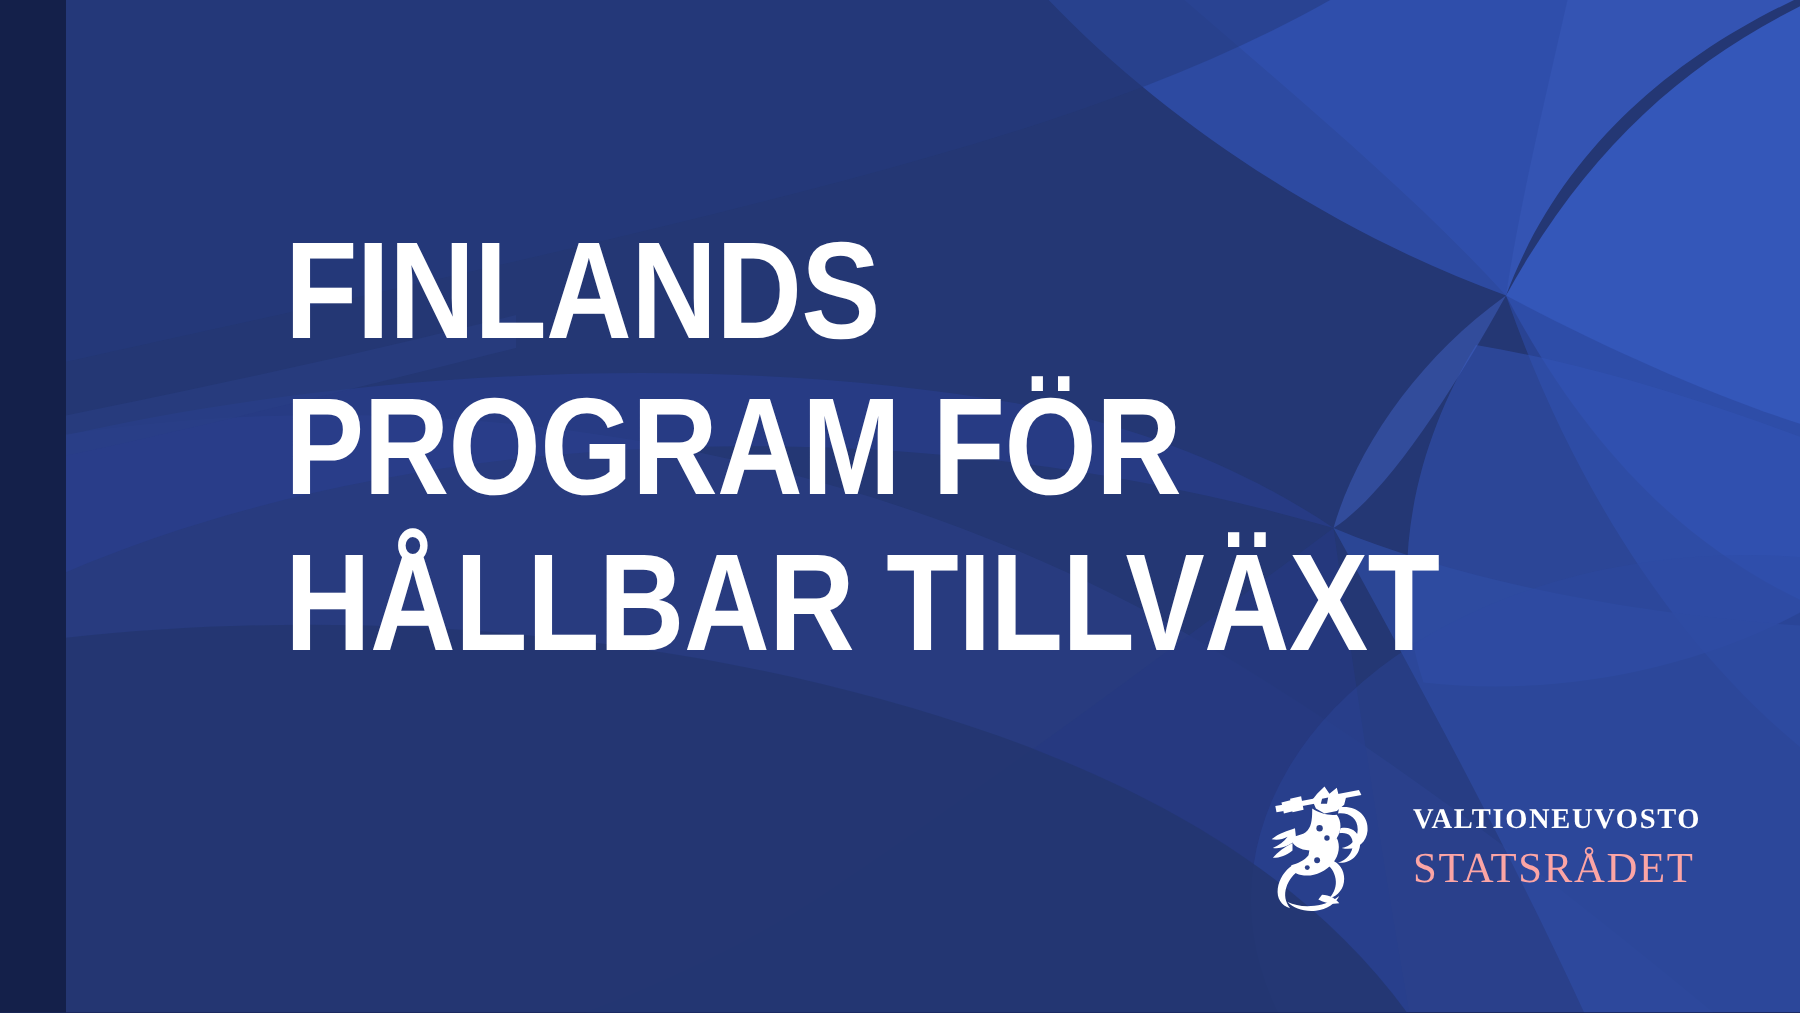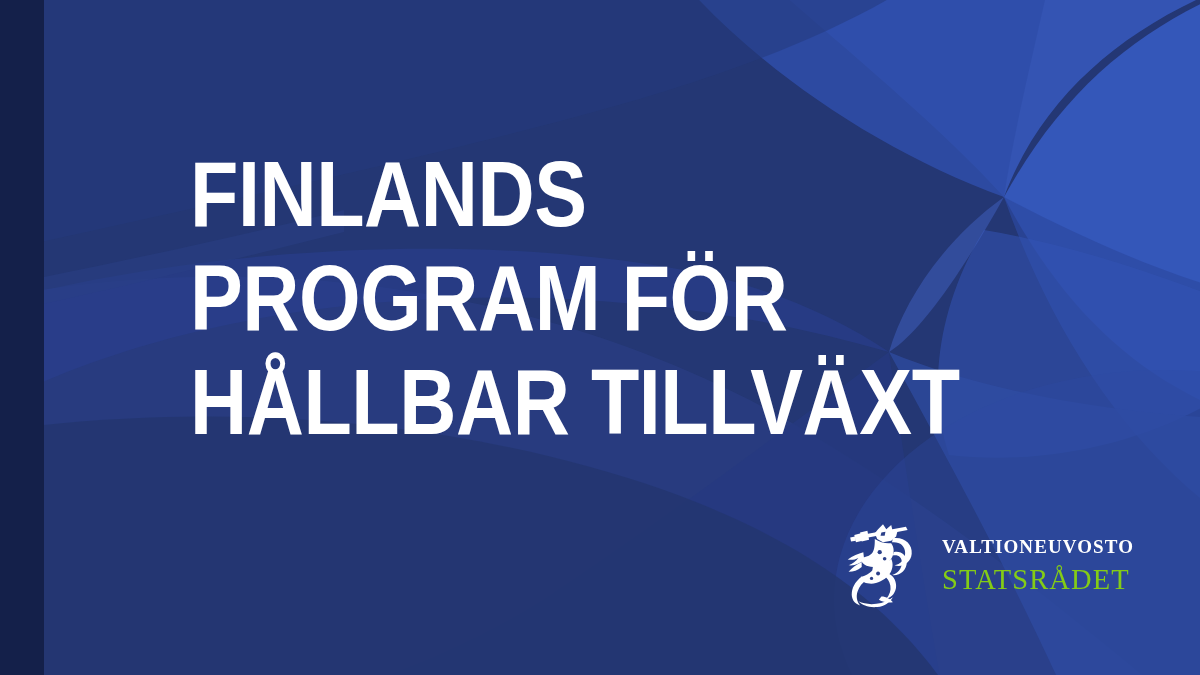--- a/index.html
+++ b/index.html
@@ -78,21 +78,21 @@
     line-height: 33px;
     color: #ffffff;
     letter-spacing: 1.1px;
     white-space: nowrap;
   }
   .wm-line2 {
     font-family: "Liberation Serif", serif;
     font-weight: 400;
     font-size: 28.5px;
     line-height: 33px;
-    color: #84cc16;
+    color: #fca5a5;
     letter-spacing: 1.1px;
     white-space: nowrap;
   }
 </style>
 </head>
 <body>
 
 <div id="stage">
 
   <svg id="bg" viewBox="0 0 1200 675" preserveAspectRatio="none" aria-hidden="true">

